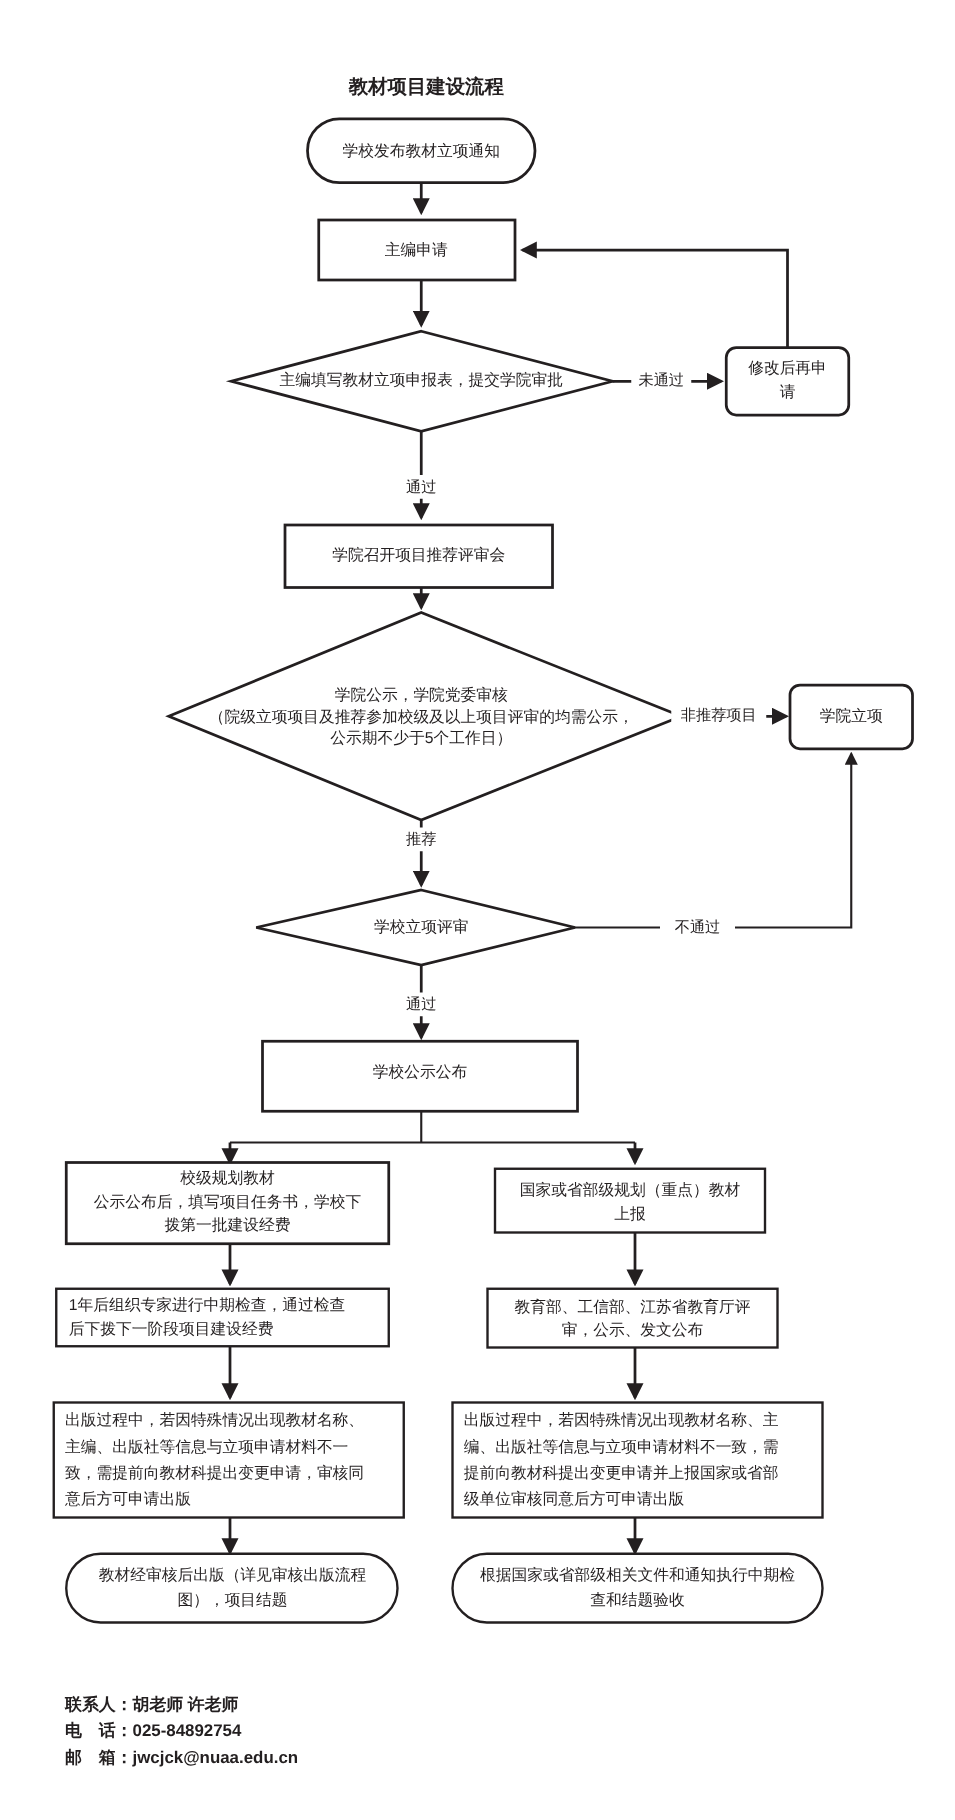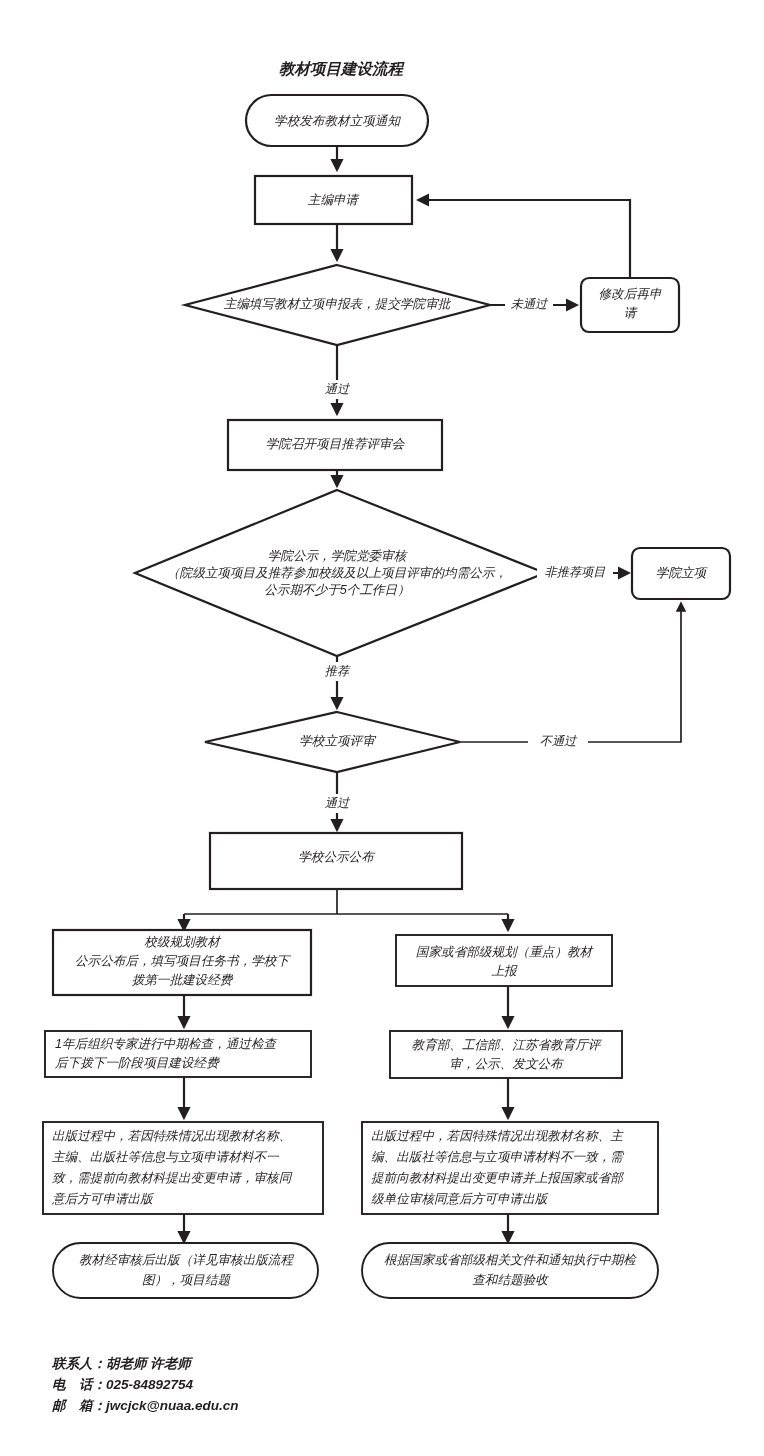--- a/index.html
+++ b/index.html
@@ -3,21 +3,21 @@
 <meta charset="utf-8">
 <style>
   html,body{margin:0;padding:0;background:#ffffff;}
   body{
     width:764px;height:1456px;
     font-family:"Liberation Sans","DejaVu Sans",sans-serif;
     color:#231f20;
     position:relative;
     overflow:hidden;
   }
-  #chart-root{position:absolute;left:0;top:0;width:764px;height:1092px;font-style:italic;}
+  #chart-root{position:absolute;left:0;top:0;width:764px;height:1092px;}
   svg{display:block;}
   .shape{fill:#ffffff;stroke:#231f20;stroke-width:2.2;}
   .shape-thin{fill:#ffffff;stroke:#231f20;stroke-width:1.9;}
   .conn{stroke:#231f20;stroke-width:2.2;fill:none;}
   .conn-thin{stroke:#231f20;stroke-width:1.7;fill:none;}
   .nodetext{
     font-family:"Liberation Sans","DejaVu Sans",sans-serif;
     font-size:12.6px;
     fill:#231f20;
     text-anchor:middle;

